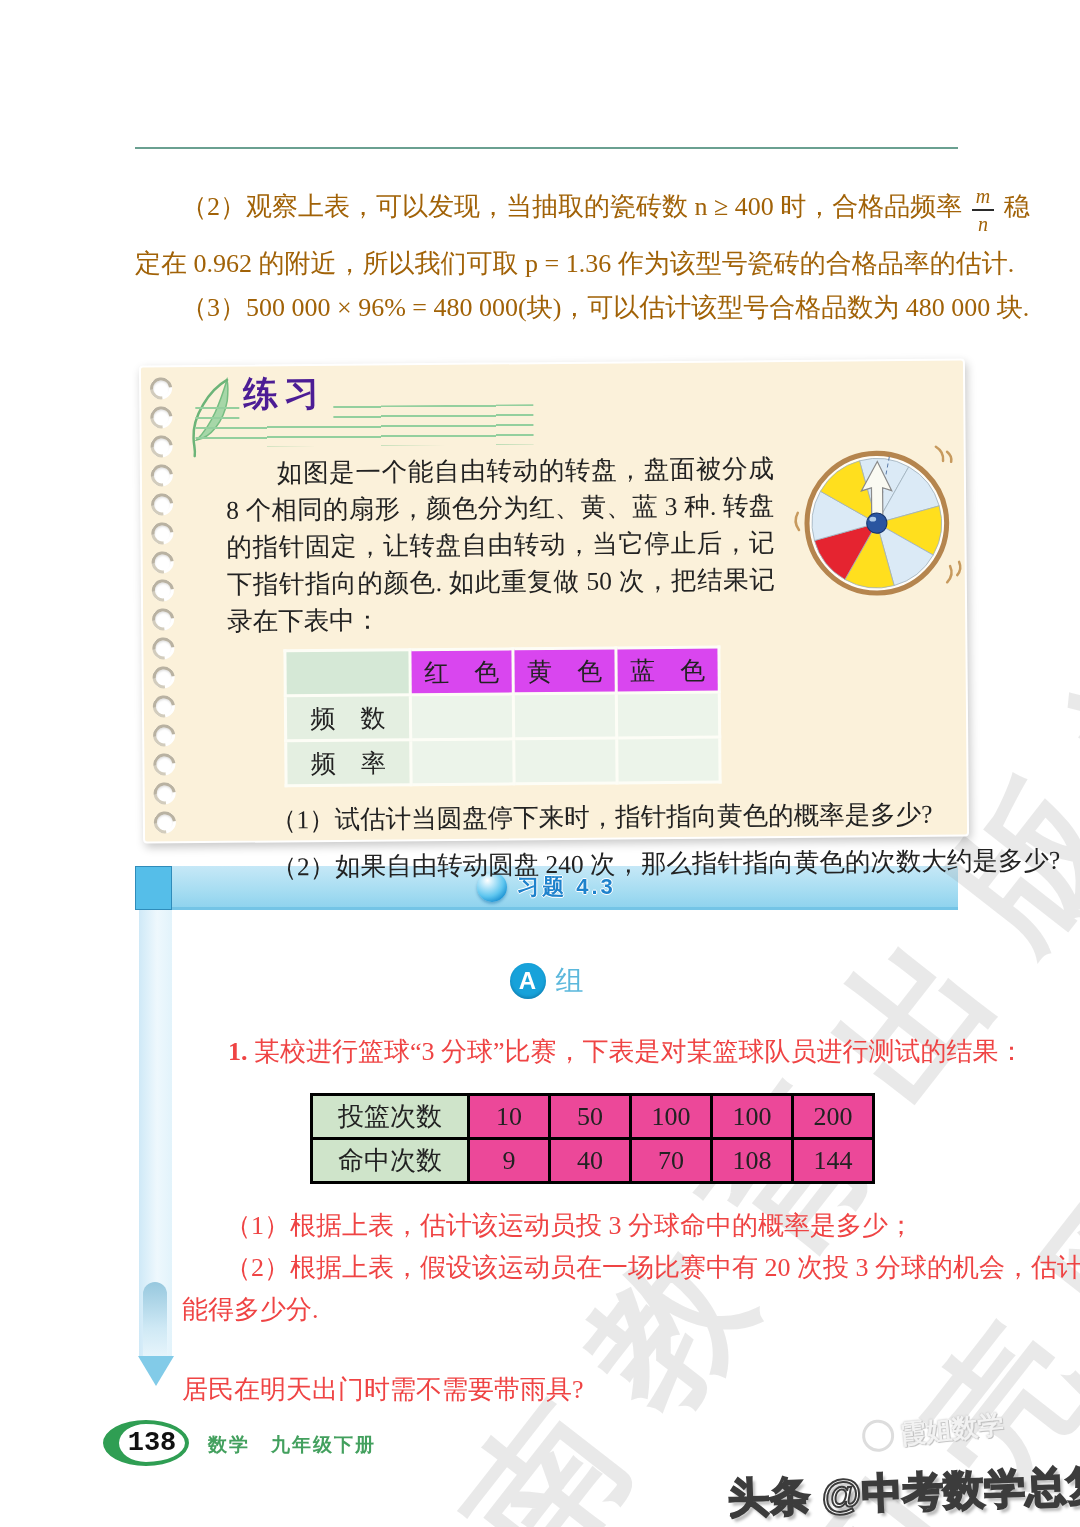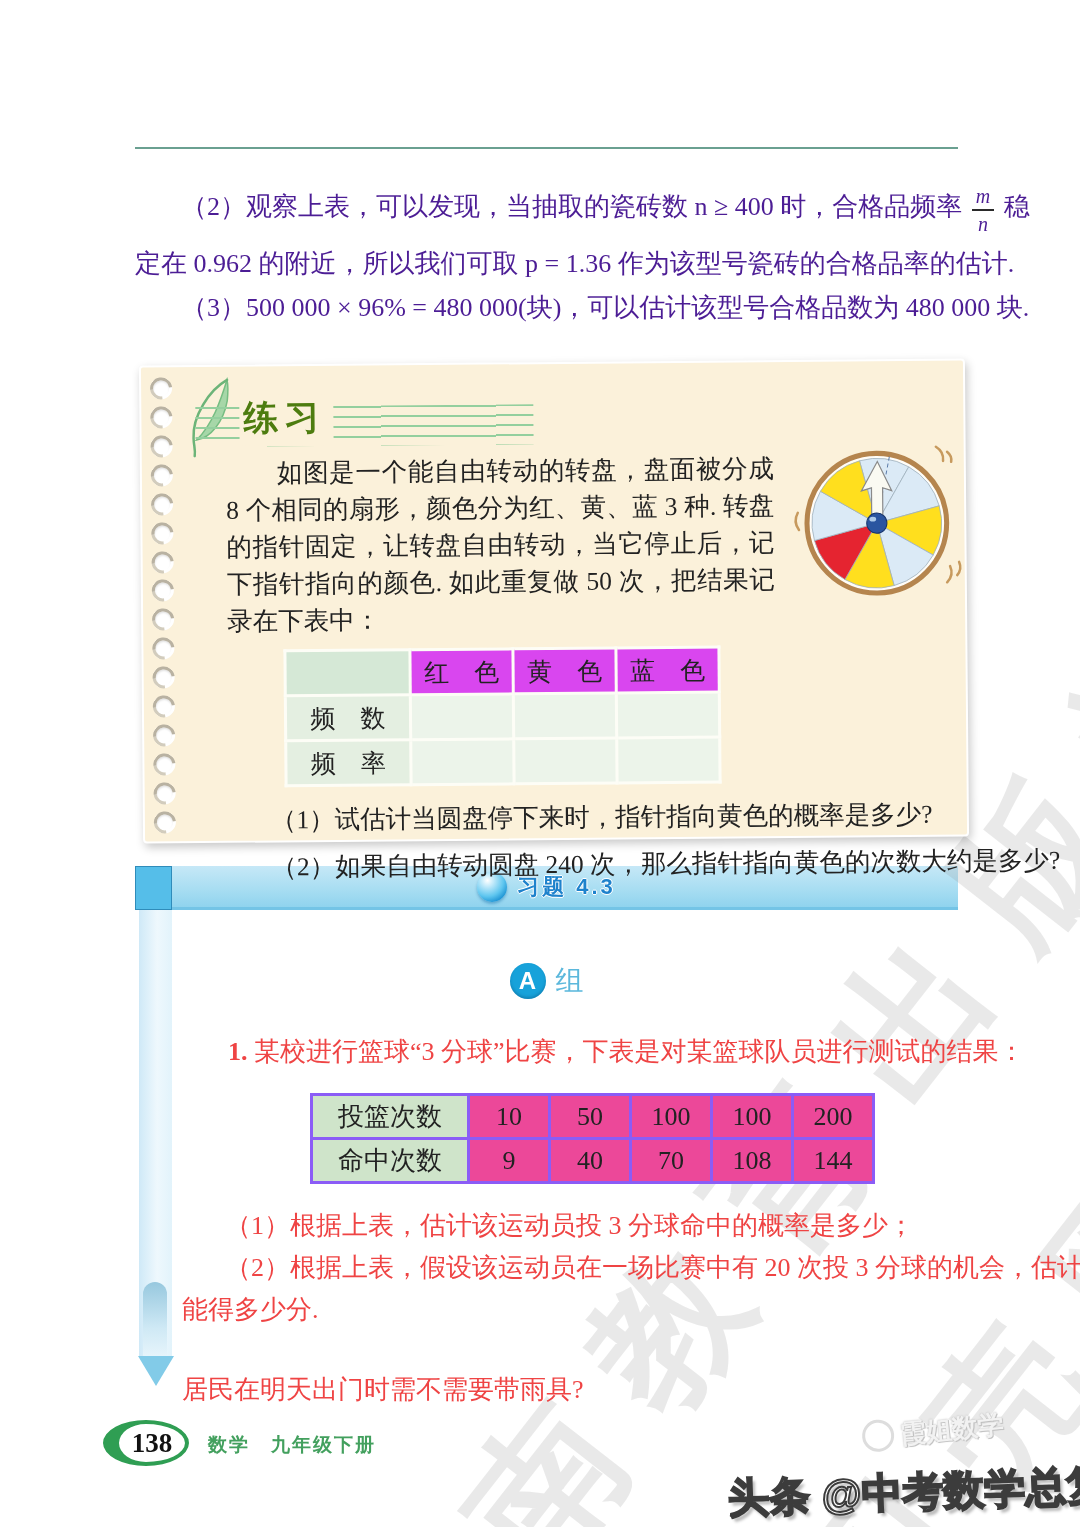--- a/index.html
+++ b/index.html
@@ -8,40 +8,40 @@
 
   
   .wm{position:absolute;white-space:nowrap;font-weight:bold;color:#8a8a8a;opacity:.18;
       font-size:150px;letter-spacing:48px;transform:rotate(-52deg);transform-origin:left top;
       pointer-events:none;z-index:3;}
   .wm1{left:300px;top:1640px;}
   .wm2{left:760px;top:1560px;}
 
   .top-rule{position:absolute;left:135px;top:147px;width:823px;height:2px;background:#6aa091;}
 
-  .intro-line{position:absolute;left:135px;width:850px;font-size:26px;color:#4c1d95;white-space:nowrap;}
+  .intro-line{position:absolute;left:135px;width:850px;font-size:26px;color:#a16207;white-space:nowrap;}
   .intro-line.indent{padding-left:46px;}
   .frac{display:inline-block;vertical-align:-16px;text-align:center;font-style:italic;
         font-size:20px;line-height:1;margin:0 3px;}
   .frac .num{display:block;padding:0 4px 3px;border-bottom:2px solid #2a2a2a;}
   .frac .den{display:block;padding-top:3px;}
 
   
   .card{position:absolute;left:141px;top:362px;width:822px;height:474px;background:#fbf1da;
         transform:rotate(-0.5deg);border:2px solid #fff;border-radius:4px;
         box-shadow:2px 4px 10px rgba(0,0,0,0.22);z-index:4;}
   .holes{position:absolute;left:9px;top:10px;bottom:8px;display:flex;flex-direction:column;
          justify-content:space-between;}
   .hole{display:block;width:16px;height:16px;border:3px solid #b9b2a2;border-right-color:transparent;
         border-bottom-color:#d2ccbd;border-radius:50%;background:#fff;transform:rotate(38deg);
         box-shadow:inset 1px 1px 2px rgba(0,0,0,0.12);}
   .feather{position:absolute;left:38px;top:10px;}
   .green-lines{position:absolute;left:54px;top:40px;width:338px;height:40px;
         background:repeating-linear-gradient(to bottom,#94cf9e 0,#94cf9e 2px,transparent 2px,transparent 10px);}
-  .card-title{position:absolute;left:98px;top:28px;font-size:35px;font-weight:bold;color:#4d7c0f;
+  .card-title{position:absolute;left:98px;top:4px;font-size:35px;font-weight:bold;color:#4c1d95;
         letter-spacing:6px;background:#fbf1da;padding:0 8px 4px 4px;}
   .card-body{position:absolute;left:84px;top:88px;width:740px;font-size:25.5px;line-height:37px;}
   .spinner{float:right;width:178px;height:172px;margin:-12px 0 6px 14px;}
   .practice-text{margin:0;text-indent:2em;text-align:justify;}
   table.ptable{border-collapse:collapse;margin:10px 0 0 56px;}
   table.ptable td,table.ptable th{border:3px solid #fdfdf6;font-weight:normal;font-size:25px;
         text-align:center;padding:0;height:42px;}
   table.ptable .ph{background:#d946ef;width:100px;}
   table.ptable .pc0{background:#d5e8d6;width:122px;}
   table.ptable .prl{background:#e4efe1;width:122px;}
@@ -75,28 +75,28 @@
         justify-content:center;gap:10px;z-index:4;}
   .a-badge{width:36px;height:36px;border-radius:50%;background:#17a2da;color:#fff;text-align:center;
         line-height:36px;font-weight:bold;font-size:24px;font-family:"Liberation Sans",sans-serif;
         box-shadow:inset 0 -2px 3px rgba(0,60,100,.3);}
   .a-label{font-size:28px;color:#5cb8dc;text-shadow:0 1px 0 #fff;}
 
   .prob{position:absolute;font-size:26px;color:#ef4444;white-space:nowrap;z-index:4;}
   .prob b{font-family:"Liberation Serif",serif;}
 
   table.btable{position:absolute;left:310px;top:1093px;border-collapse:collapse;z-index:4;}
-  table.btable td,table.btable th{border:3px solid #8b5cf6;font-weight:normal;font-size:26px;
+  table.btable td,table.btable th{border:3px solid #000000;font-weight:normal;font-size:26px;
         text-align:center;height:41px;padding:0;}
   table.btable .bl{background:#cfe4ca;width:154px;}
   table.btable .bd{background:#ec4899;width:78px;}
 
   .page-badge{position:absolute;left:103px;top:1420px;width:66px;height:38px;background:#fff;
         border:4px solid #2f9e53;border-left-width:16px;border-radius:50%;display:flex;
-        align-items:center;justify-content:center;font-size:27px;font-weight:bold;color:#111;z-index:4;}
+        align-items:center;justify-content:center;font-size:27px;font-weight:bold;color:#111;z-index:4;font-family:Liberation Mono, monospace;}
   .book-label{position:absolute;left:208px;top:1432px;font-size:19px;font-weight:bold;color:#43a05e;
         letter-spacing:2px;z-index:4;}
 
   .wm-small{position:absolute;left:862px;top:1414px;font-size:26px;font-weight:bold;color:#f2f2f2;
         text-shadow:0 0 2px #b5b5b5,1px 1px 0 #c8c8c8;transform:rotate(-6deg);z-index:5;white-space:nowrap;}
   .wm-small::before{content:"";display:inline-block;width:26px;height:26px;border-radius:50%;
         border:3px solid #ddd;background:#fff;vertical-align:-6px;margin-right:6px;}
   .wm-bottom{position:absolute;left:728px;top:1464px;font-size:41px;font-weight:bold;color:#fff;
         font-family:"Liberation Sans","DejaVu Sans",sans-serif;
         -webkit-text-stroke:2px #3c3c3c;text-shadow:3px 4px 3px rgba(0,0,0,.28);

